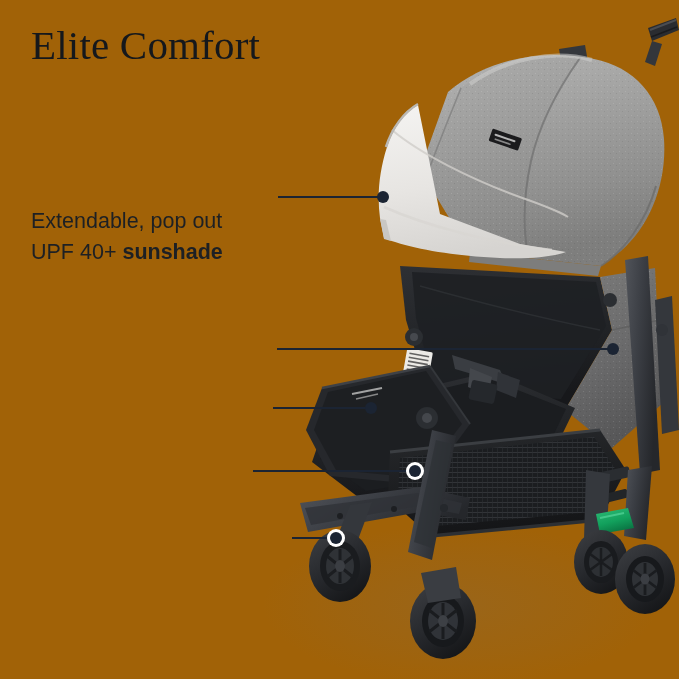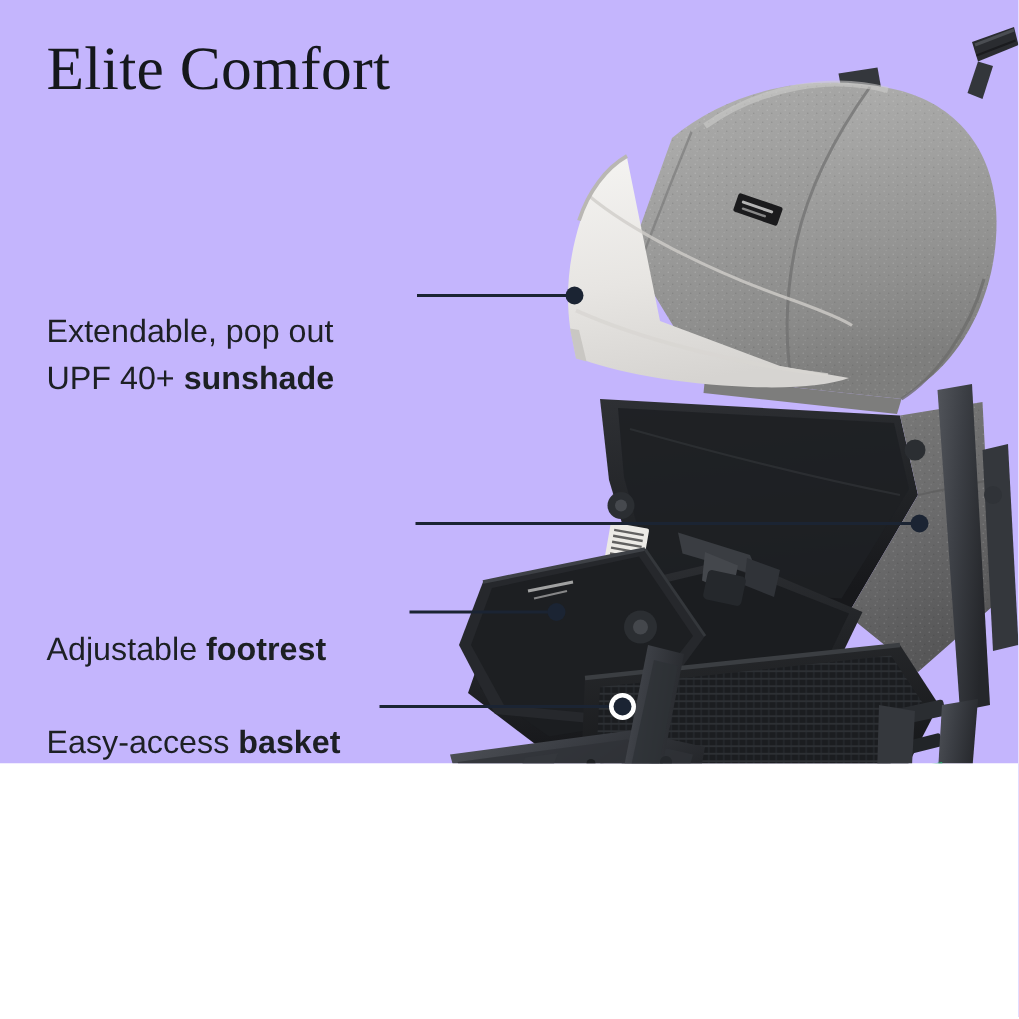--- a/index.html
+++ b/index.html
@@ -3,22 +3,22 @@
 <meta charset="utf-8">
 <style>
   html, body {
     margin: 0;
     padding: 0;
     background: #ffffff;
   }
   #stage {
     position: relative;
     width: 679px;
-    height: 509px;
-    background: #c4b5fd;
+    height: 679px;
+    background: #a16207;
     overflow: hidden;
     font-family: "Liberation Sans", sans-serif;
   }
 
   
   .floor-shade {
     position: absolute;
     left: 230px; top: 430px;
     width: 460px; height: 250px;
     background: radial-gradient(ellipse 60% 45% at 50% 70%,
@@ -365,28 +365,22 @@
   <div class="callout" style="left:31px; top:182px;">
     <span>Extendable, pop out</span><br>
     <span>UPF 40+ </span><b>sunshade</b>
   </div>
   <div class="leader" style="left:278px; top:196px; width:100px;"></div>
   <div class="leader-dot" style="left:383px; top:197px;"></div>
 
   <div class="leader" style="left:277px; top:348px; width:333px;"></div>
   <div class="leader-dot" style="left:613px; top:349px;"></div>
 
-  <div class="callout" style="left:31px; top:394px;">
-    <span>Adjustable </span><b>footrest</b>
-  </div>
   <div class="leader" style="left:273px; top:407px; width:93px;"></div>
   <div class="leader-dot" style="left:371px; top:408px;"></div>
 
-  <div class="callout" style="left:31px; top:456px;">
-    <span>Easy-access </span><b>basket</b>
-  </div>
   <div class="leader" style="left:253px; top:470px; width:159px;"></div>
   <div class="leader-dot ringed" style="left:415px; top:471px;"></div>
 
   <div class="leader" style="left:292px; top:537px; width:40px;"></div>
   <div class="leader-dot ringed" style="left:336px; top:538px;"></div>
 
 </div>
 
 </body></html>

